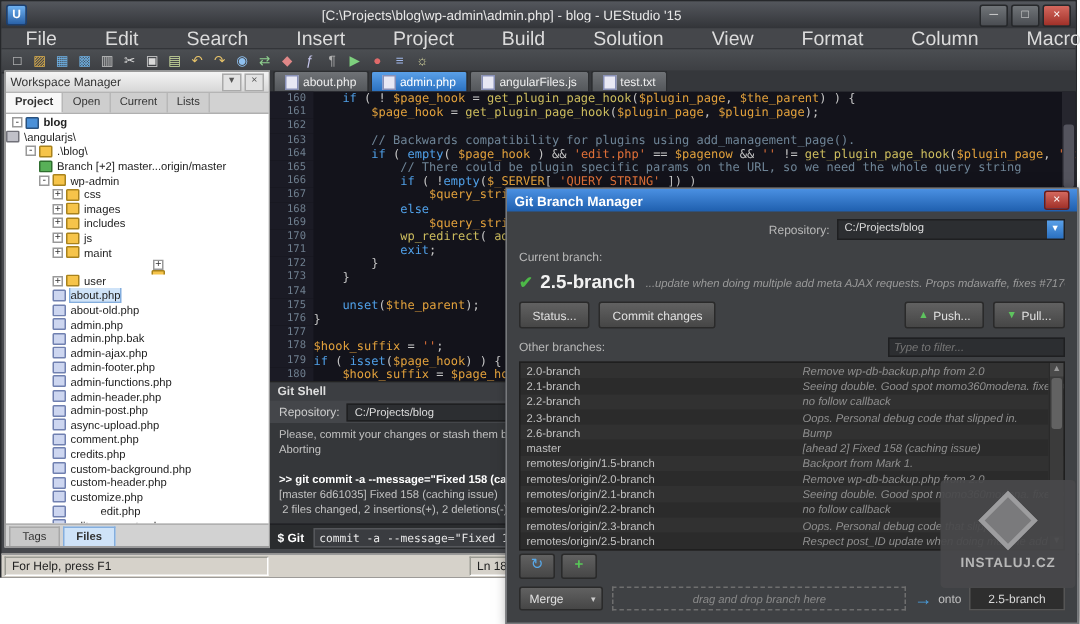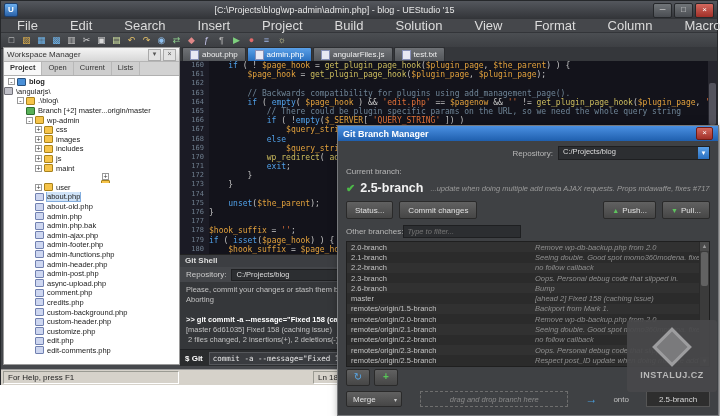--- a/index.html
+++ b/index.html
@@ -82,33 +82,33 @@
   .repo-row{height:24px;justify-content:flex-end;}
   .repo-row .combo{width:152px;height:14px;}
   .cur-row{height:22px;}
   .check{color:#4db848;font-size:11px;font-weight:bold;margin-right:5px;}
   .cur-name{color:#f2f2f2;font-size:12.5px;font-weight:bold;margin-right:7px;white-space:nowrap;}
   .cur-desc{flex:1;font-size:7.5px;font-style:italic;color:#9a9a9a;white-space:nowrap;overflow:hidden;}
   .btn-row{height:22px;}
   .dlg-btn{display:inline-flex;align-items:center;height:16px;padding:0 8px;background:linear-gradient(#616161,#464646);border:1px solid #2a2a2a;border-radius:2px;color:#e0e0e0;font-size:8px;margin-right:6px;white-space:nowrap;}
   .gicon{color:#5ec35e;font-size:7px;margin-right:3px;}
   .btn-sp{flex:1;}
-  .other-row{height:20px;}
+  .other-row{height:20px;justify-content:space-between;}
   .filter{width:118px;height:13px;background:#2c2e31;border:1px solid #1e1f21;color:#8a8a8a;font-size:7.5px;font-style:italic;padding:0 3px;box-sizing:border-box;}
   .br-list{position:relative;margin:0 8px;height:124px;background:#2b2b2b;border:1px solid #1f1f1f;overflow:hidden;}
   .br-row{display:flex;align-items:center;height:10.3px;font-size:7.5px;}
   .br-row:nth-child(odd){background:#313131;}
   .br-name{width:136px;flex:none;padding-left:4px;color:#c2c2c2;white-space:nowrap;overflow:hidden;}
   .br-desc{flex:1;font-style:italic;color:#8f8f8f;white-space:nowrap;overflow:hidden;padding-right:10px;margin-left:48px;}
   .br-scroll{position:absolute;right:0;top:0;width:9px;height:100%;background:#3b3b3b;border-left:1px solid #2a2a2a;}
   .br-thumb{position:absolute;left:1px;top:10px;width:7px;height:34px;background:#626262;border-radius:2px;}
   .br-arrow{position:absolute;left:0;width:9px;height:9px;color:#999;font-size:6px;text-align:center;line-height:9px;background:#4a4a4a;}
   .tools-row{height:21px;align-items:center;}
   .dlg-tool{width:22px;height:15px;background:linear-gradient(#616161,#464646);border:1px solid #2a2a2a;border-radius:2px;font-size:10px;line-height:13px;text-align:center;margin-right:4px;}
-  .merge-row{height:22px;gap:12px;}
+  .merge-row{height:22px;}
   .merge-combo{width:56px;height:16px;display:flex;align-items:center;background:linear-gradient(#616161,#464646);border:1px solid #2a2a2a;border-radius:2px;color:#e0e0e0;font-size:8px;padding-left:6px;box-sizing:border-box;margin-right:6px;}
   .merge-combo .car{margin-left:auto;margin-right:4px;font-size:6px;color:#ccc;}
   .dropzone{flex:1;height:16px;border:1px dashed #6e6e6e;color:#8a8a8a;font-size:7.5px;font-style:italic;display:flex;align-items:center;justify-content:center;box-sizing:border-box;margin-right:5px;}
   .onto-arrow{color:#4aa0e0;font-size:12px;font-weight:bold;margin-right:4px;}
   .onto-label{font-size:8px;color:#c0c0c0;margin-right:5px;}
   .onto-target{width:64px;height:16px;background:#2e2e2e;border:1px solid #555;color:#d8d8d8;font-size:8px;display:flex;align-items:center;justify-content:center;box-sizing:border-box;}
 
   
   #watermark{position:absolute;left:627px;top:320px;width:90px;height:72px;background:rgba(72,72,74,.93);border-radius:3px;display:flex;flex-direction:column;align-items:center;justify-content:center;z-index:40;}
   .wm-logo{width:22px;height:22px;background:#7a7a7c;border:3px solid #9d9d9f;transform:rotate(45deg);margin-bottom:9px;}
@@ -292,28 +292,32 @@
             <span class="tree-label">custom-background.php</span>
           </div>
           <div class="tree-row" style="padding-left: 31px;">
             <span class="ti ti-php"></span>
             <span class="tree-label">custom-header.php</span>
           </div>
           <div class="tree-row" style="padding-left: 31px;">
             <span class="ti ti-php"></span>
             <span class="tree-label">customize.php</span>
           </div>
-          <div class="tree-row" style="padding-left: 31px;">
+          <div class="tree-row" style="padding-left: 31px; gap: 20px;">
             <span class="ti ti-php"></span>
             <span class="tree-label">edit.php</span>
           </div>
           <div class="tree-row" style="padding-left: 31px;">
             <span class="ti ti-php"></span>
             <span class="tree-label">edit-comments.php</span>
           </div>
+        </div>
+      <div class="ws-bottom-tabs">
+          <div class="wsb-tab">Tags</div>
+          <div class="wsb-tab active">Files</div>
         </div>
     </div>
 
     <div id="editorwrap">
       <div class="doc-tabs">
           <div class="doc-tab">
             <span class="dt-ic"></span>
             <span>about.php</span>
           </div>
           <div class="doc-tab active">

